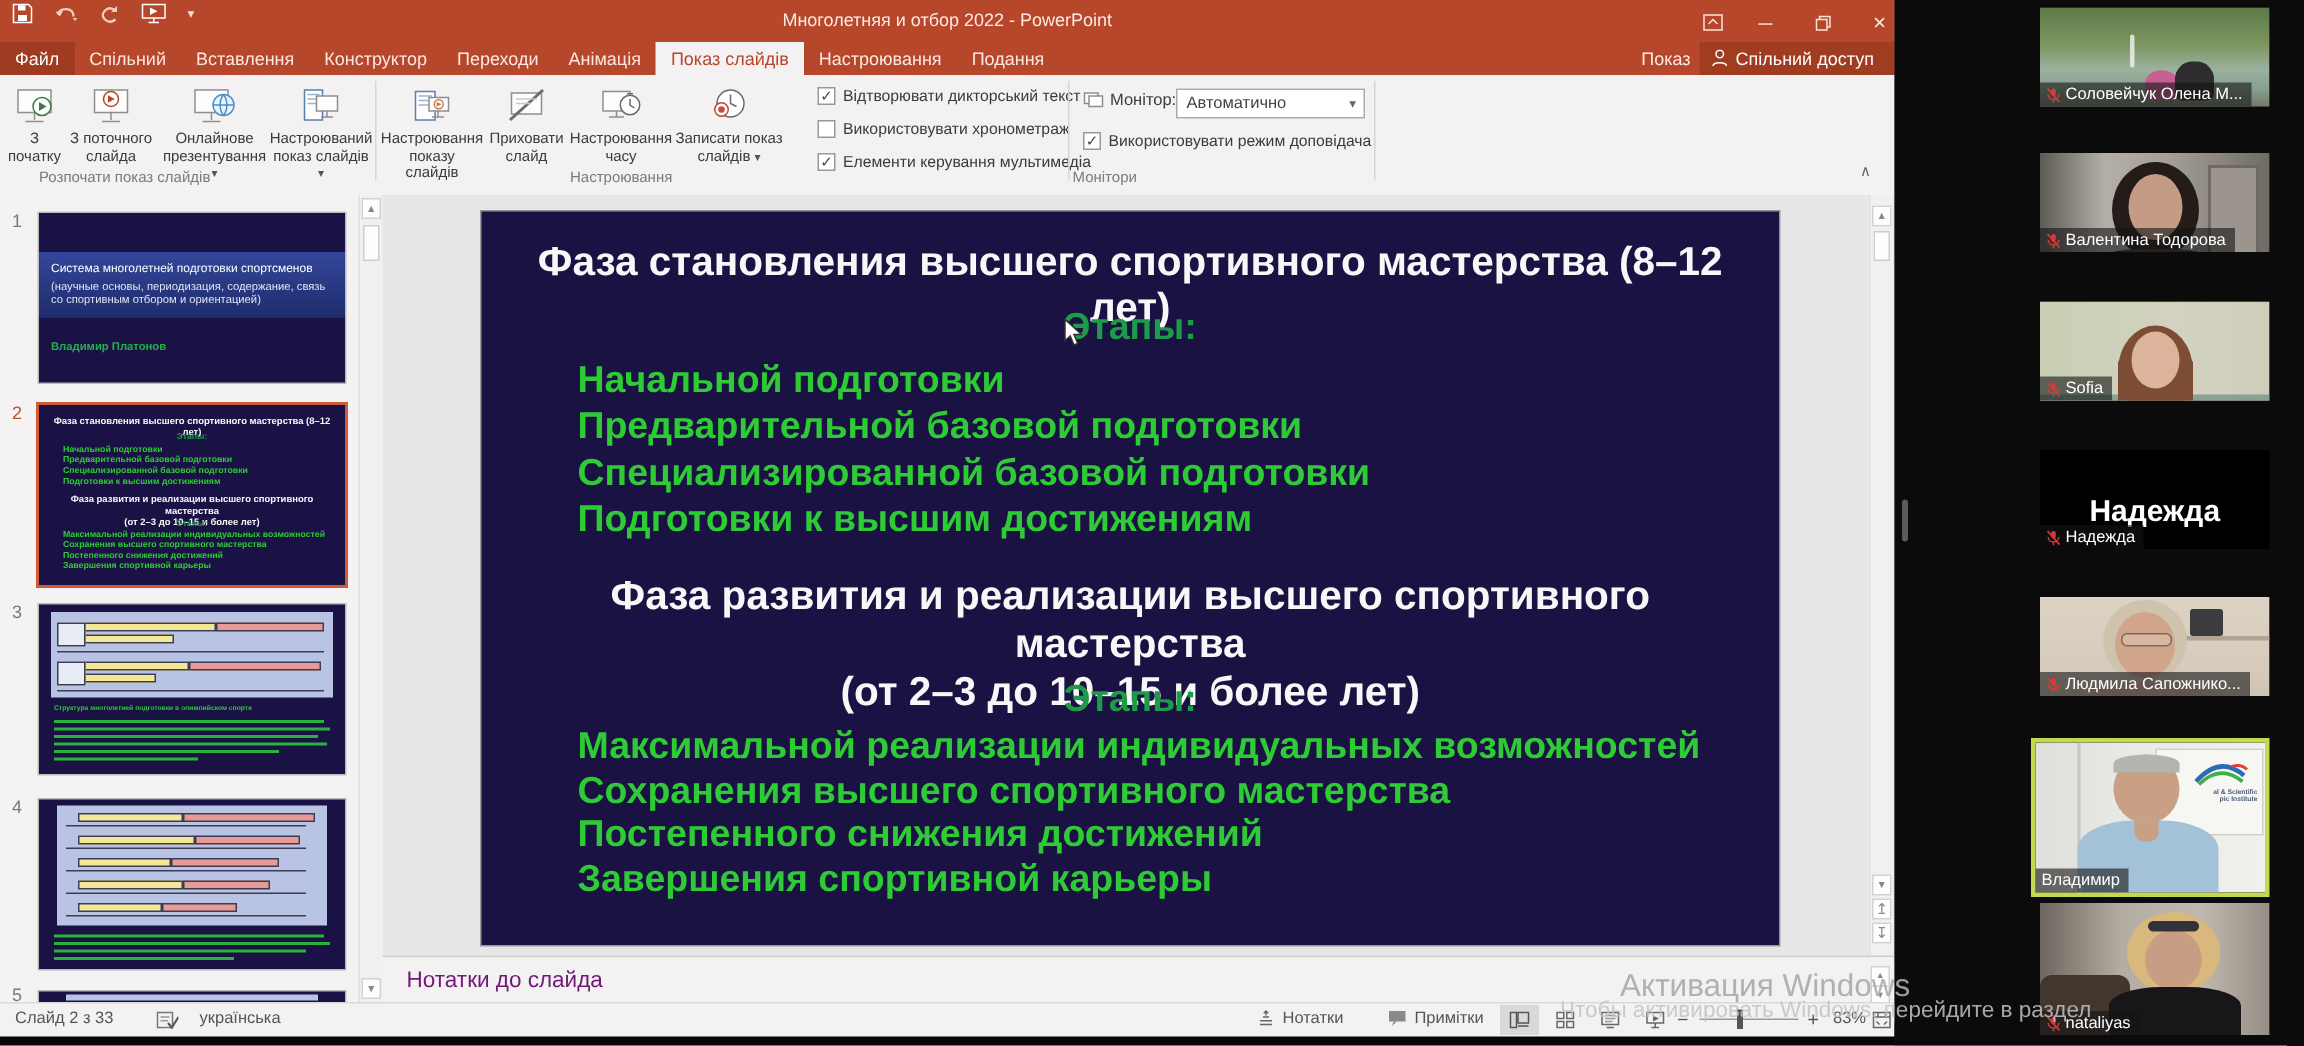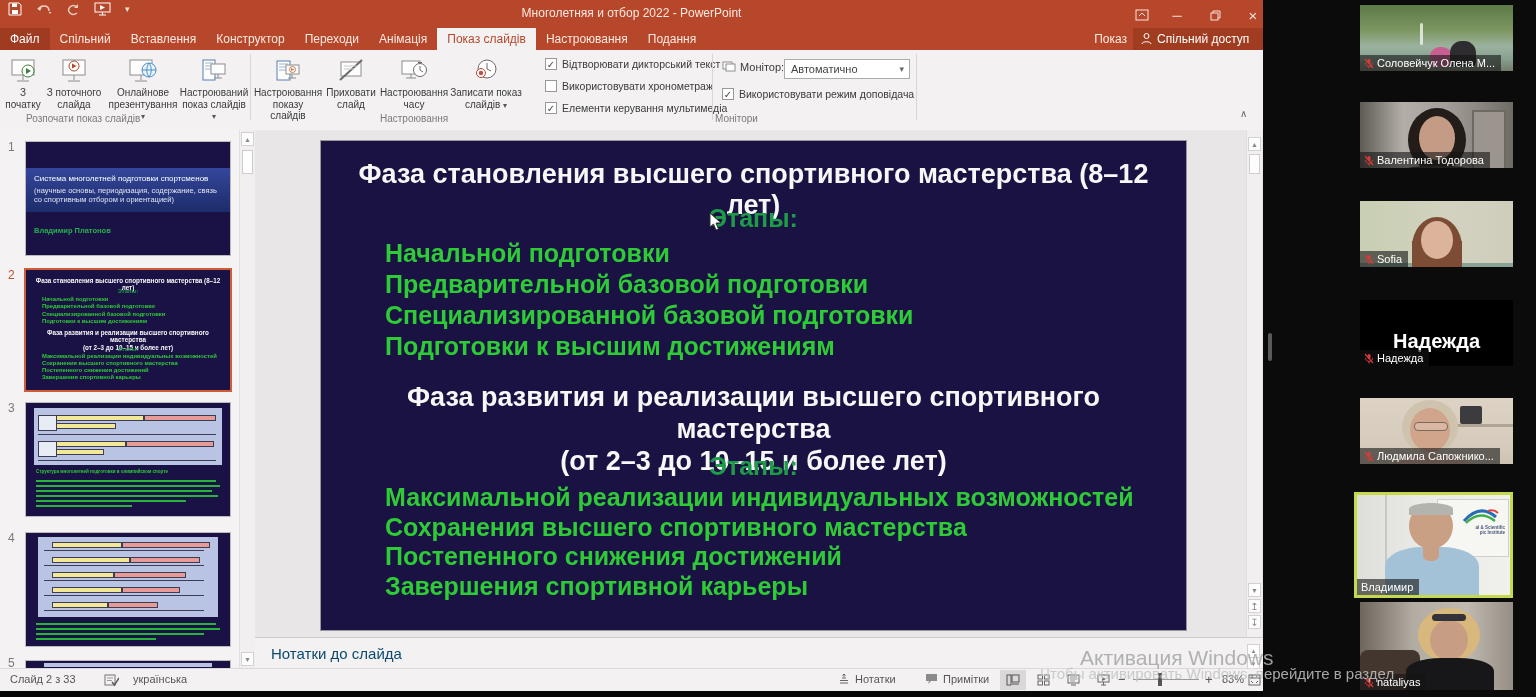--- a/index.html
+++ b/index.html
@@ -52,21 +52,21 @@
   .m1-auth{position:absolute;left:8px;top:84px;color:#23b14d;font-weight:bold;font-size:7.5px}
   
   .panel{position:absolute;background:#b9c3e3}
   .bar{position:absolute;height:6px;box-sizing:border-box;border:1px solid #3c3c55}
   .bary{background:#f2e896}
   .barr{background:#e89a96}
   .gline{position:absolute;height:2px;background:#28b33a}
   .gcap{position:absolute;color:#2ecb36;font-weight:bold;font-size:4.5px;line-height:5px}
   
   .notespanel{position:absolute;left:255px;top:637px;width:1008px;height:31px;background:#f3f1f2;border-top:1px solid #cfccce}
-  .notestext{position:absolute;left:16px;top:7px;font-size:15px;color:#0c4a6e}
+  .notestext{position:absolute;left:16px;top:7px;font-size:15px;color:#701a75}
   .statusbar{position:absolute;left:0;top:668px;width:1263px;height:22px;background:#f3f1f2;border-top:1px solid #dcd9da;font-size:11px;color:#565656}
   .sb{position:absolute;top:4px;white-space:nowrap}
   .viewbtn{position:absolute;top:1px;width:26px;height:20px;display:flex;align-items:center;justify-content:center}
   .viewbtn.sel{background:#dbd8d9}
   
   .zoomside{position:absolute;left:1263px;top:0;width:273px;height:697px;background:#0b0b0b}
   .tile{position:absolute;left:97px;width:153px;height:66px;overflow:hidden;background:#222}
   .nametag{position:absolute;left:0;bottom:0;display:flex;align-items:center;gap:3px;background:rgba(20,20,20,.6);color:#fff;font-size:11px;padding:2px 6px 2px 4px;white-space:nowrap;max-width:147px;overflow:hidden}
   .head{position:absolute;border-radius:50%}
   .body{position:absolute;border-radius:40% 40% 0 0}

